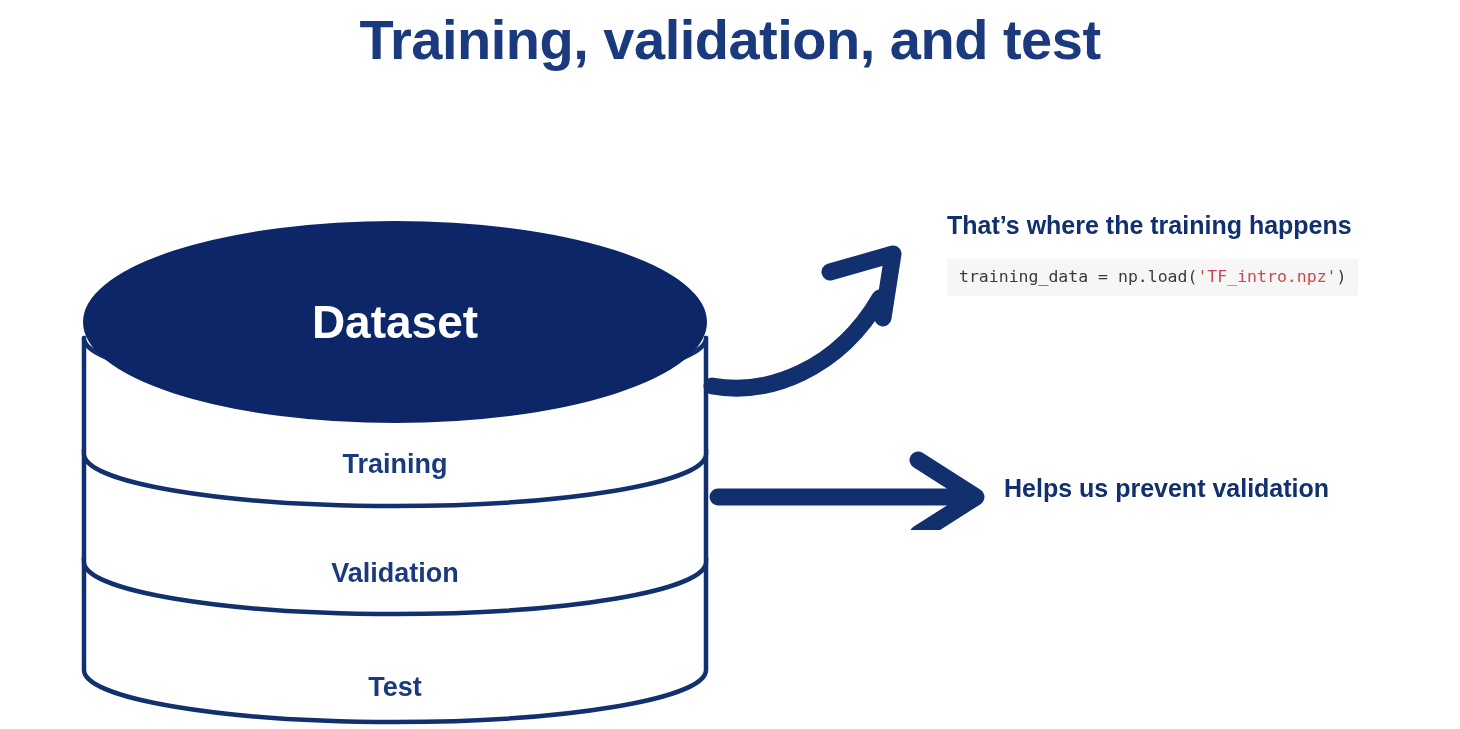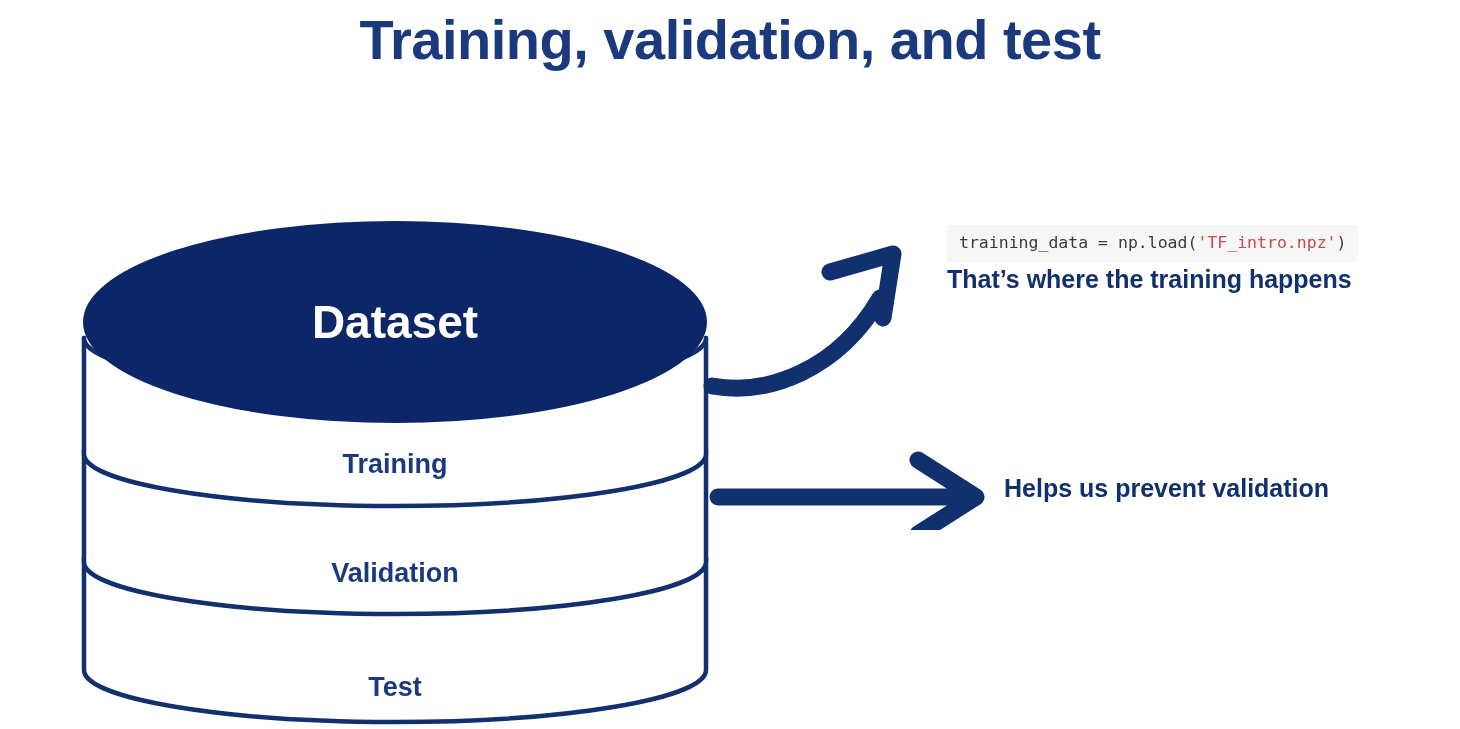--- a/index.html
+++ b/index.html
@@ -161,22 +161,22 @@
       <path d="M 140 42 L 203 24 L 193 88" fill="none" stroke="#12306e" stroke-width="17" stroke-linecap="round" stroke-linejoin="round"></path>
     </g>
 
     <g>
       <path d="M 28 267 L 272 267" fill="none" stroke="#12306e" stroke-width="17" stroke-linecap="round"></path>
       <path d="M 228 230 L 286 267 L 228 304" fill="none" stroke="#12306e" stroke-width="17" stroke-linecap="round" stroke-linejoin="round"></path>
     </g>
   </svg>
 
   <div id="anno-training">
+    <div id="anno-training-text">That’s where the training happens</div>
+
     <div id="code-block">
       <div id="code-line"><span>training_data = np.load(</span><span class="code-str">'TF_intro.npz'</span><span>)</span></div>
     </div>
-
-    <div id="anno-training-text">That’s where the training happens</div>
   </div>
 
   <div id="anno-overfitting">Helps us prevent validation</div>
 
 </div>
 
 </body></html>

